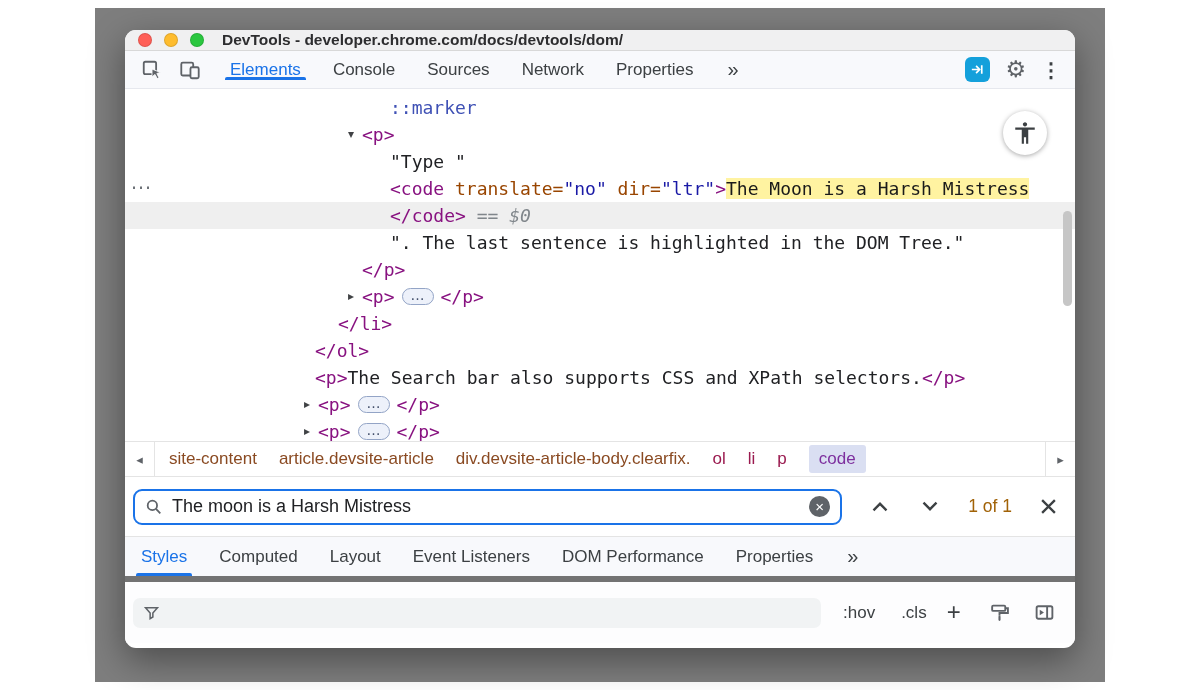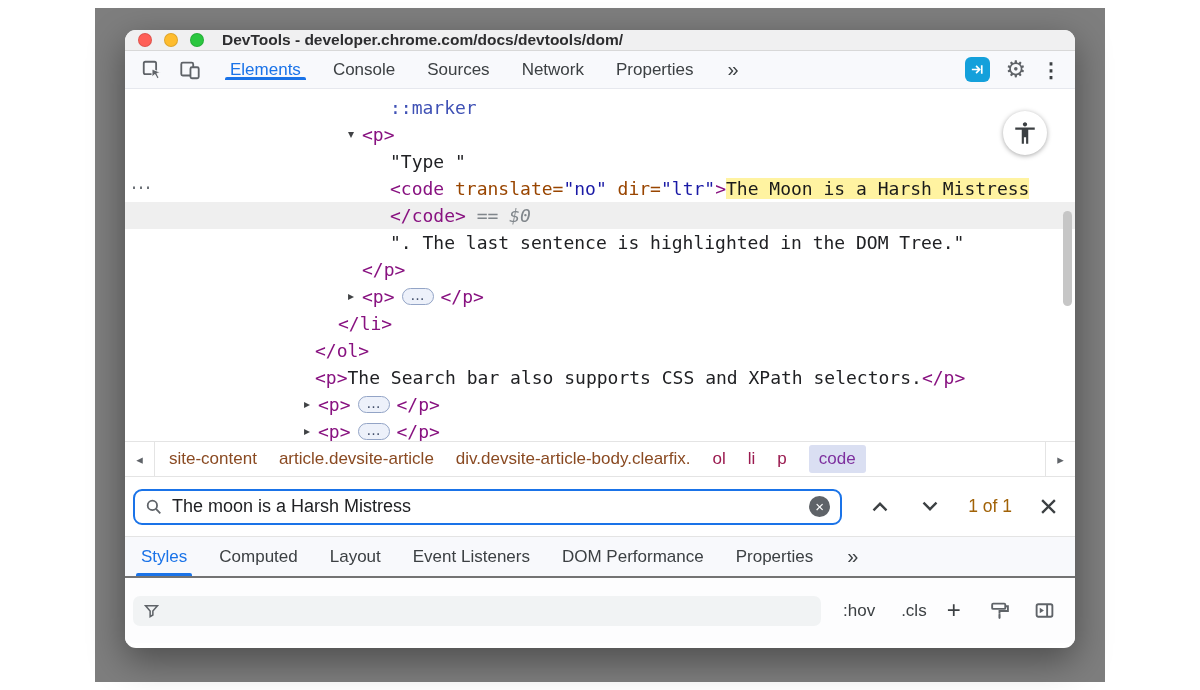--- a/index.html
+++ b/index.html
@@ -78,21 +78,21 @@
   input.search{flex:1;border:none;outline:none;font-size:18px;font-family:"Liberation Sans",sans-serif;color:#202124;background:transparent;padding:0;}
   .clear-btn{width:21px;height:21px;border-radius:50%;background:#5f6368;color:#fff;border:none;font-size:15px;line-height:19px;text-align:center;padding:0;cursor:pointer;flex:0 0 auto;}
   .nav-btn{background:none;border:none;padding:2px;margin-left:26px;display:flex;align-items:center;cursor:pointer;}
   .results{margin:0 18px 0 26px;font-size:17.5px;color:#a16207;white-space:nowrap;text-align:center;}
   .close-btn{background:none;border:none;margin:0 16px 0 8px;display:flex;cursor:pointer;padding:2px;}
 
   
   .sidetabs{height:40px;background:var(--toolbar-bg);border-top:1px solid #e4e4e4;display:flex;align-items:stretch;padding-left:14px;}
 
   
-  .filterrow{height:67px;background:#fdfdfe;border-top:2px solid #737373;display:flex;align-items:center;padding:0 16px 0 8px;}
+  .filterrow{height:67px;background:#fdfdfe;border-top:6px solid #737373;display:flex;align-items:center;padding:0 16px 0 8px;}
   .filter-wrap{width:688px;height:30px;background:#f1f3f4;border-radius:7px;display:flex;align-items:center;padding:0 10px;gap:8px;}
   input.filter{flex:1;border:none;outline:none;background:transparent;font-size:16px;font-family:"Liberation Sans",sans-serif;}
   .mini{font-size:17px;color:#3c4043;margin-left:18px;background:none;border:none;padding:2px 4px;cursor:pointer;white-space:nowrap;}
   .plus{font-size:24px;margin-left:12px;line-height:1;padding-top:0;}
   .iconbtn{background:none;border:none;margin-left:24px;display:flex;align-items:center;cursor:pointer;padding:0;color:var(--icon);}
 </style>
 </head>
 <body>
 
 <div class="backdrop"></div>

